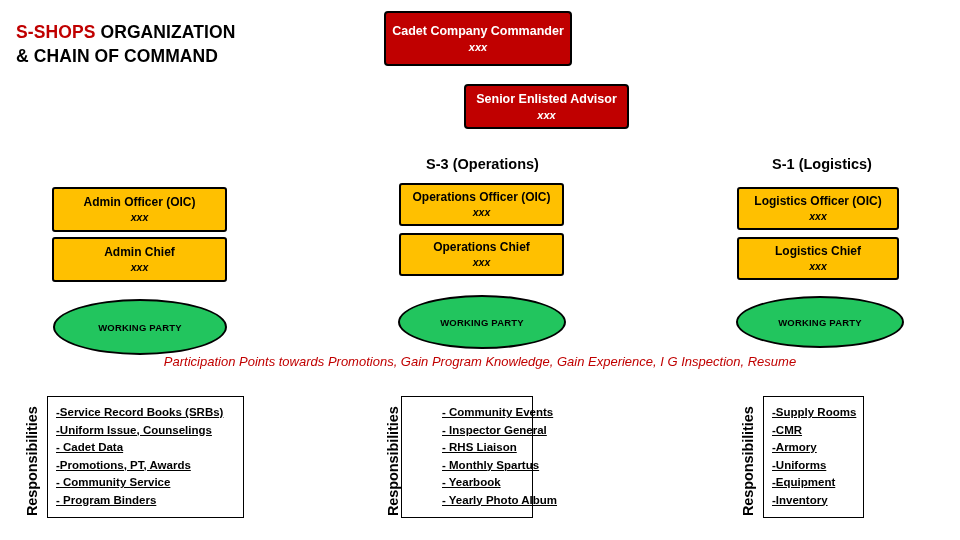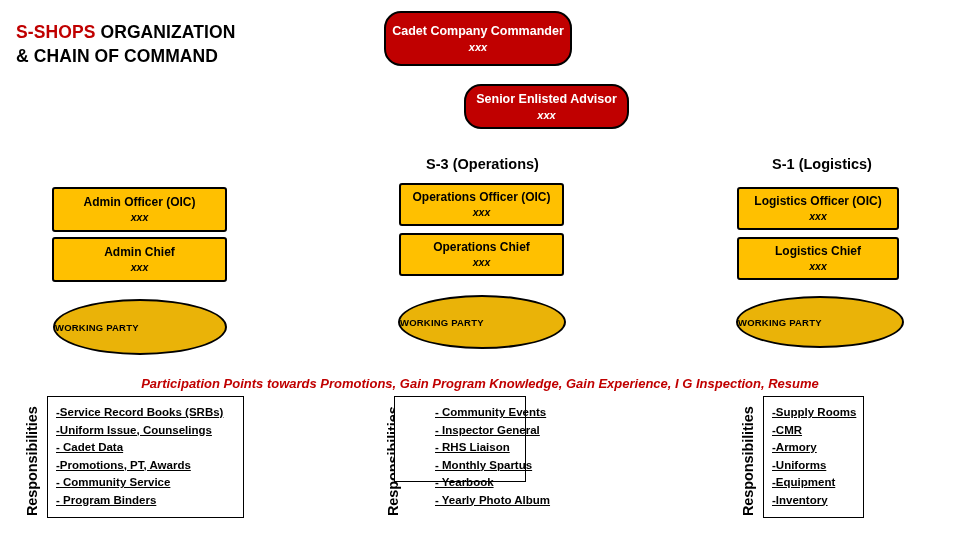--- a/index.html
+++ b/index.html
@@ -32,21 +32,21 @@
     letter-spacing: 0.1px;
   }
   .title-accent { color: #C00000; }
   .title-rest  { color: #000000; }
 
   
   .cmd-box {
     position: absolute;
     background: #C00000;
     border: 2px solid #000000;
-    border-radius: 17px;
+    border-radius: 4px;
     color: #ffffff;
     text-align: center;
     box-sizing: border-box;
     display: flex;
     flex-direction: column;
     justify-content: center;
     align-items: center;
   }
   .cmd-box .line1 {
     font-size: 12.5px;
@@ -107,42 +107,43 @@
     font-size: 10.5px;
     font-weight: bold;
     font-style: italic;
     line-height: 13px;
     margin-top: 1px;
   }
 
   
   .party-ellipse {
     position: absolute;
-    background: #eab308;
+    background: #22c55e;
     border: 2.5px solid #000000;
     border-radius: 50%;
     box-sizing: border-box;
     display: flex;
+    justify-content: center;
     align-items: center;
     color: #000000;
     font-size: 9.5px;
     font-weight: bold;
     letter-spacing: 0.2px;
   }
 
   
   .banner {
     position: absolute;
     left: 0;
-    top: 376px;
+    top: 354px;
     width: 960px;
     text-align: center;
     color: #C00000;
     font-size: 13px;
-    font-weight: bold;
+    font-weight: normal;
     font-style: italic;
     white-space: nowrap;
   }
 
   
   .resp-group { position: absolute; }
 
   .resp-label {
     position: absolute;
     left: 0;
@@ -249,21 +250,21 @@
       <div class="resp-item">-Uniform Issue, Counselings</div>
       <div class="resp-item">- Cadet Data</div>
       <div class="resp-item">-Promotions, PT, Awards</div>
       <div class="resp-item">- Community Service</div>
       <div class="resp-item">- Program Binders</div>
     </div>
   </div>
 
   <div class="resp-group" style="left:385px; top:396px; width:175px; height:125px;">
     <div class="resp-label" style="height:120px;">Responsibilities</div>
-    <div class="resp-box" style="left:9px; width:132px; height:86px;padding-left:40px;">
+    <div class="resp-box" style="left:16px; width:132px; height:122px;padding-left:40px;">
       <div class="resp-item">- Community Events</div>
       <div class="resp-item">- Inspector General</div>
       <div class="resp-item">- RHS Liaison</div>
       <div class="resp-item">- Monthly Spartus</div>
       <div class="resp-item">- Yearbook</div>
       <div class="resp-item">- Yearly Photo Album</div>
     </div>
   </div>
 
   <div class="resp-group" style="left:740px; top:396px; width:150px; height:125px;">

